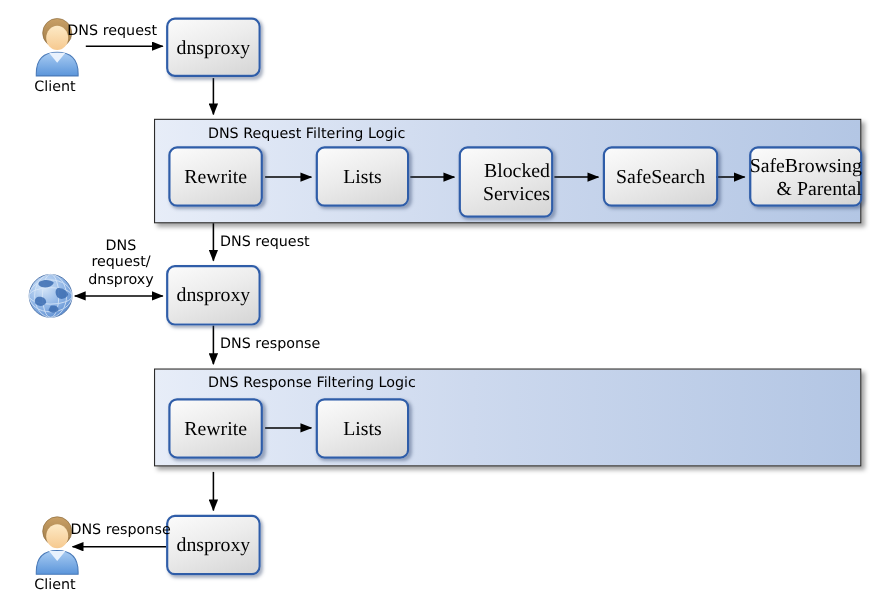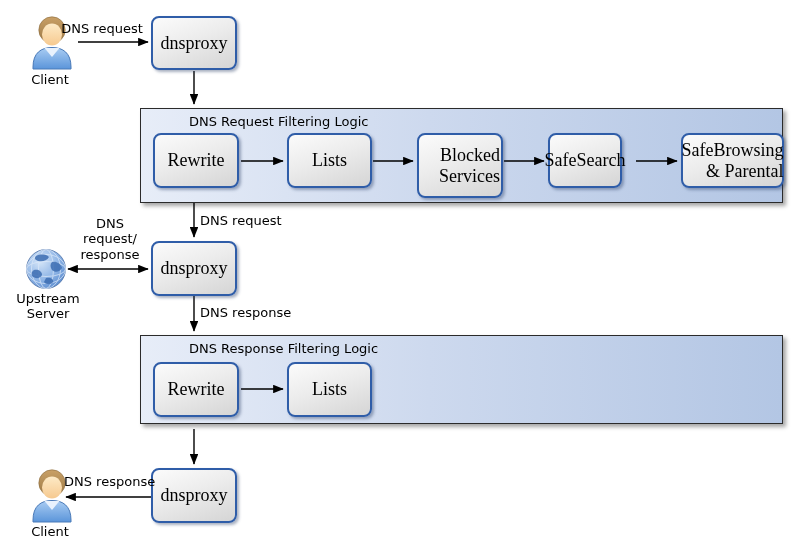--- a/index.html
+++ b/index.html
@@ -94,29 +94,28 @@
     <use href="#person-shape" x="28" y="466"></use>
   </svg>
 
   <div class="node" style="left:151px;top:16px;width:86px;height:54px">dnsproxy</div>
   <div class="node" style="left:151px;top:241px;width:86px;height:55px">dnsproxy</div>
   <div class="node" style="left:151px;top:468px;width:86px;height:55px">dnsproxy</div>
 
   <div class="node" style="left:153px;top:133px;width:86px;height:55px">Rewrite</div>
   <div class="node" style="left:287px;top:133px;width:85px;height:55px">Lists</div>
   <div class="node" style="left:417px;top:133px;width:86px;height:65px">Blocked Services</div>
-  <div class="node" style="left:548px;top:133px;width:74px;height:55px">SafeSearch</div>
+  <div class="node" style="left:548px;top:133px;width:105px;height:55px">SafeSearch</div>
   <div class="node" style="left:681px;top:133px;width:103px;height:55px">SafeBrowsing &amp; Parental</div>
 
   <div class="node" style="left:153px;top:362px;width:86px;height:55px">Rewrite</div>
   <div class="node" style="left:287px;top:362px;width:85px;height:55px">Lists</div>
 
   <div class="elabel" style="left:60px;top:21px;width:84px;text-align:center">DNS request</div>
   <div class="elabel" style="left:200px;top:213px">DNS request</div>
-  <div class="elabel wrap" style="left:79px;top:216px;width:62px">DNS request/ response</div>
+  <div class="elabel wrap" style="left:79px;top:216px;width:62px">DNS request/ dnsproxy</div>
   <div class="elabel" style="left:200px;top:305px">DNS response</div>
   <div class="elabel" style="left:64px;top:474px">DNS response</div>
 
   <div class="elabel" style="left:21px;top:72px;width:58px;text-align:center">Client</div>
-  <div class="elabel wrap" style="left:9px;top:291px;width:78px">Upstream Server</div>
   <div class="elabel" style="left:21px;top:524px;width:58px;text-align:center">Client</div>
 
 </div>
 
 </body></html>

